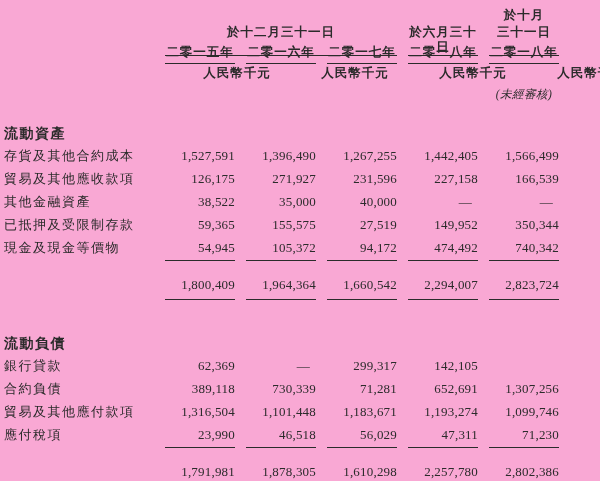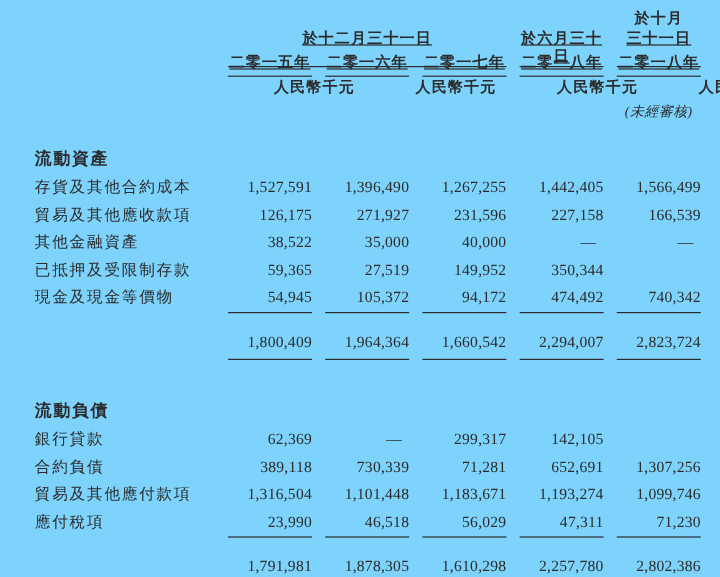--- a/index.html
+++ b/index.html
@@ -1,40 +1,40 @@
 <!DOCTYPE html>
 <html><head>
 <meta charset="utf-8">
 <style>
   html, body { margin: 0; padding: 0; background: #ffffff; }
   .page {
     position: relative;
     width: 600px; height: 481px;
     box-sizing: border-box;
-    padding: 6px 0 0 29px;
-    background: #7dd3fc;
+    padding: 6px 0 0 4px;
+    background: #f9a8d4;
     color: #2b2b2b;
     font-family: "Liberation Serif", "DejaVu Serif", serif;
     overflow: hidden;
   }
   .grid-row {
     display: grid;
     grid-template-columns: 150px 70px 70px 70px 70px 70px;
     column-gap: 11px;
     align-items: stretch;
   }
   
   .hrow { font-weight: bold; font-size: 12.5px; letter-spacing: 1px; }
   .h1 { height: 17px; }
   .h2 { height: 20px; }
   .h3 { height: 21px; }
   .h4 { height: 21px; gap: 48px; }
   .h5 { height: 17px; }
   .hcell { text-align: center; line-height: 15px; padding-top: 2px; }
-  .hu { border-bottom: 1.5px solid #2b2b2b; text-decoration: underline; }
+  .hu { border-bottom: 1.5px solid #2b2b2b; }
   .col6 { grid-column: 6; }
   .col5 { grid-column: 5; }
   .span123 { grid-column: 2 / 5; }
   .note { font-style: italic; font-weight: normal; font-size: 11.5px; letter-spacing: 0.5px; }
   
   .section-title {
     font-weight: bold; font-size: 14px; letter-spacing: 1.5px;
     height: 22px; line-height: 20px;
   }
   .st1 { margin-top: 22px; }
@@ -104,20 +104,21 @@
         <div class="label">其他金融資產</div>
         <div class="num">38,522</div>
         <div class="num">35,000</div>
         <div class="num">40,000</div>
         <div class="num dash">—</div>
         <div class="num dash">—</div>
       </div>
       <div class="grid-row trow">
         <div class="label">已抵押及受限制存款</div>
         <div class="num">59,365</div>
+        <div class="num">155,575</div>
         <div class="num">27,519</div>
         <div class="num">149,952</div>
         <div class="num">350,344</div>
       </div>
       <div class="grid-row trow">
         <div class="label">現金及現金等價物</div>
         <div class="num u">54,945</div>
         <div class="num u">105,372</div>
         <div class="num u">94,172</div>
         <div class="num u">474,492</div>

